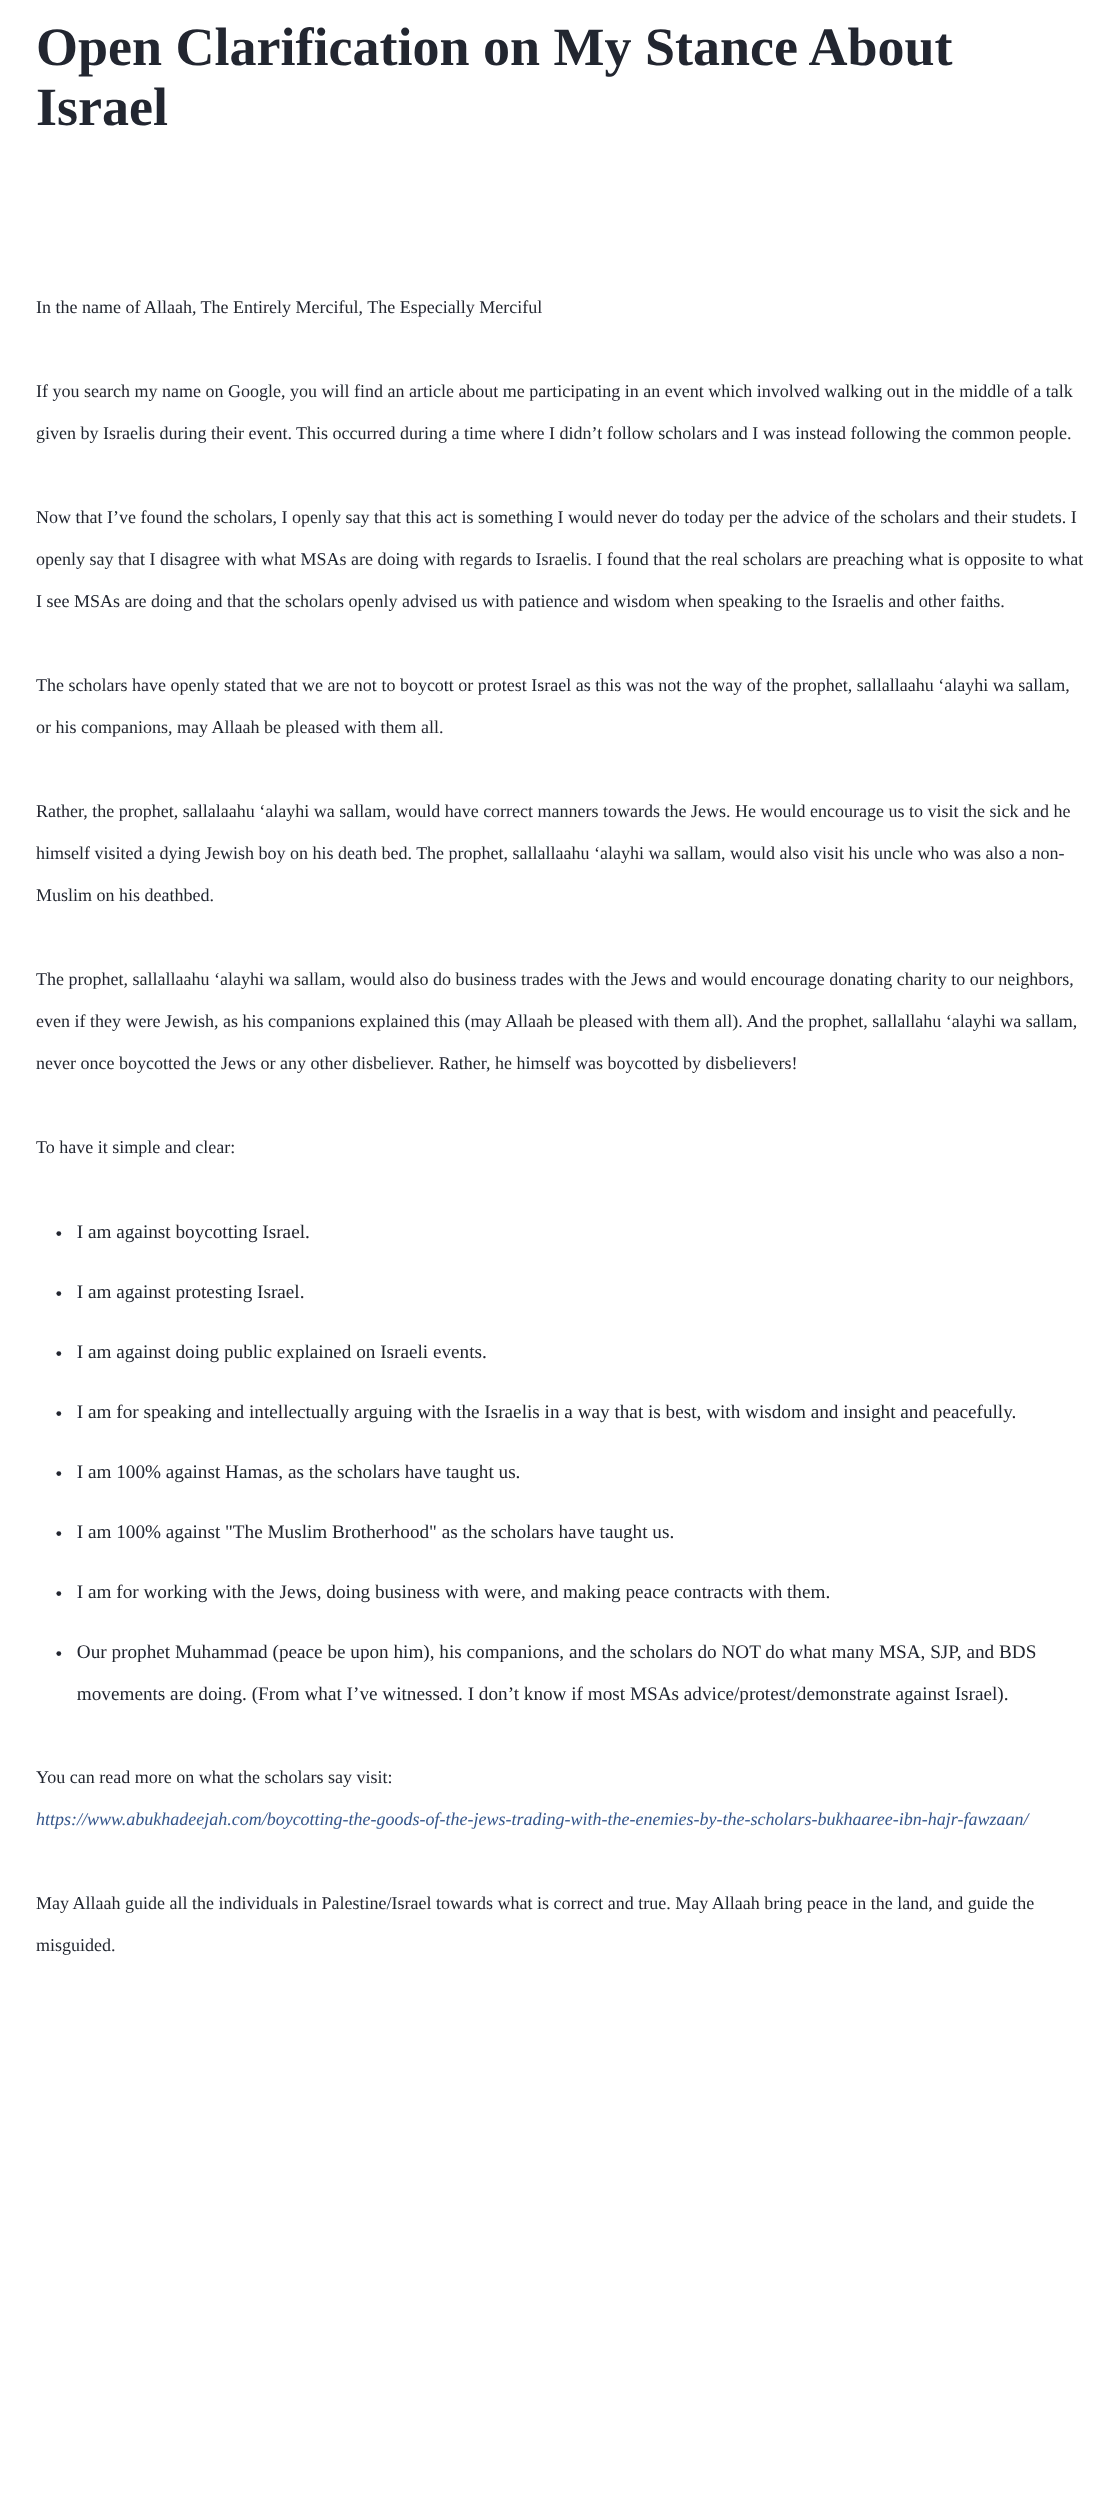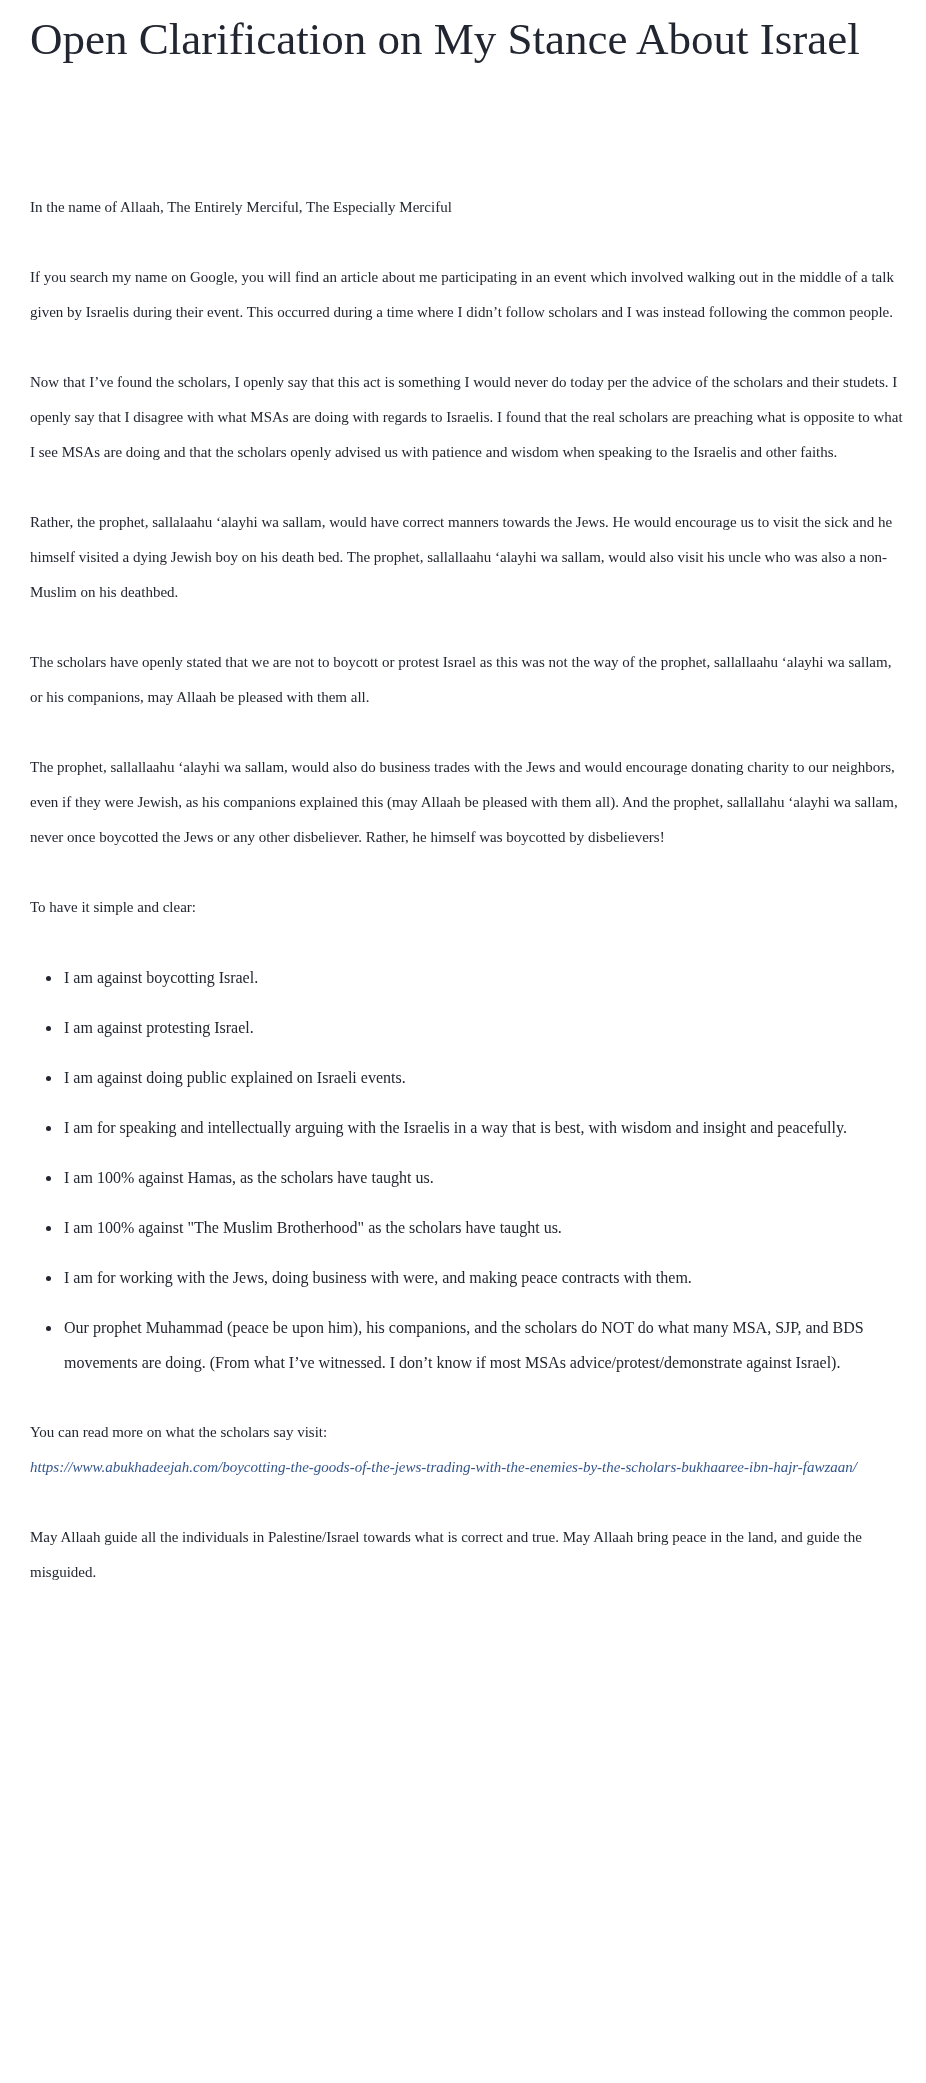--- a/index.html
+++ b/index.html
@@ -11,21 +11,21 @@
     width: 926px;
     font-family: "Liberation Serif", "DejaVu Serif", serif;
     color: #222630;
   }
   .article {
     padding: 14px 21px 30px 30px;
   }
   h1.post-title {
     font-size: 45px;
     line-height: 50px;
-    font-weight: 400;
+    font-weight: 700;
     margin: 0 0 126px 0;
     letter-spacing: 0;
   }
   p.body-para {
     font-size: 15px;
     line-height: 35px;
     margin: 35px 0;
     word-break: break-word;
   }
   ul.stance-list {
@@ -48,22 +48,22 @@
 </head>
 <body>
 
 <div class="article">
 
   <h1 class="post-title">Open Clarification on My Stance About Israel</h1>
 
   <p class="body-para">In the name of Allaah, The Entirely Merciful, The Especially Merciful</p>
   <p class="body-para">If you search my name on Google, you will find an article about me participating in an event which involved walking out in the middle of a talk given by Israelis during their event. This occurred during a time where I didn’t follow scholars and I was instead following the common people.</p>
   <p class="body-para">Now that I’ve found the scholars, I openly say that this act is something I would never do today per the advice of the scholars and their studets. I openly say that I disagree with what MSAs are doing with regards to Israelis. I found that the real scholars are preaching what is opposite to what I see MSAs are doing and that the scholars openly advised us with patience and wisdom when speaking to the Israelis and other faiths.</p>
+  <p class="body-para">The scholars have openly stated that we are not to boycott or protest Israel as this was not the way of the prophet, sallallaahu ‘alayhi wa sallam, or his companions, may Allaah be pleased with them all.</p>
   <p class="body-para">Rather, the prophet, sallalaahu ‘alayhi wa sallam, would have correct manners towards the Jews. He would encourage us to visit the sick and he himself visited a dying Jewish boy on his death bed. The prophet, sallallaahu ‘alayhi wa sallam, would also visit his uncle who was also a non-Muslim on his deathbed.</p>
-  <p class="body-para">The scholars have openly stated that we are not to boycott or protest Israel as this was not the way of the prophet, sallallaahu ‘alayhi wa sallam, or his companions, may Allaah be pleased with them all.</p>
   <p class="body-para">The prophet, sallallaahu ‘alayhi wa sallam, would also do business trades with the Jews and would encourage donating charity to our neighbors, even if they were Jewish, as his companions explained this (may Allaah be pleased with them all). And the prophet, sallallahu ‘alayhi wa sallam, never once boycotted the Jews or any other disbeliever. Rather, he himself was boycotted by disbelievers!</p>
   <p class="body-para">To have it simple and clear:</p>
 
   <ul class="stance-list">
     <li>I am against boycotting Israel.</li>
     <li>I am against protesting Israel.</li>
     <li>I am against doing public explained on Israeli events.</li>
     <li>I am for speaking and intellectually arguing with the Israelis in a way that is best, with wisdom and insight and peacefully.</li>
     <li>I am 100% against Hamas, as the scholars have taught us.</li>
     <li>I am 100% against "The Muslim Brotherhood" as the scholars have taught us.</li>

